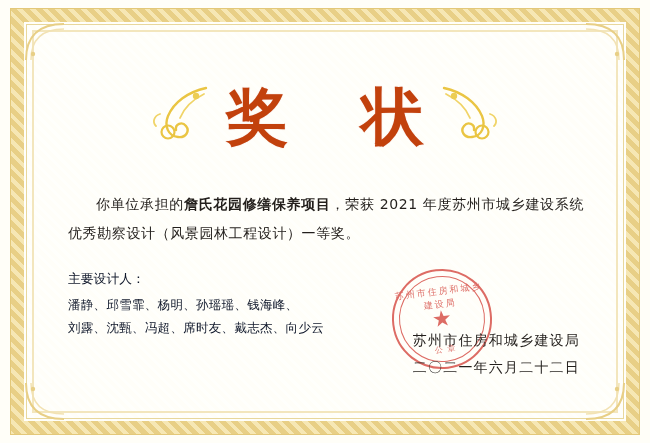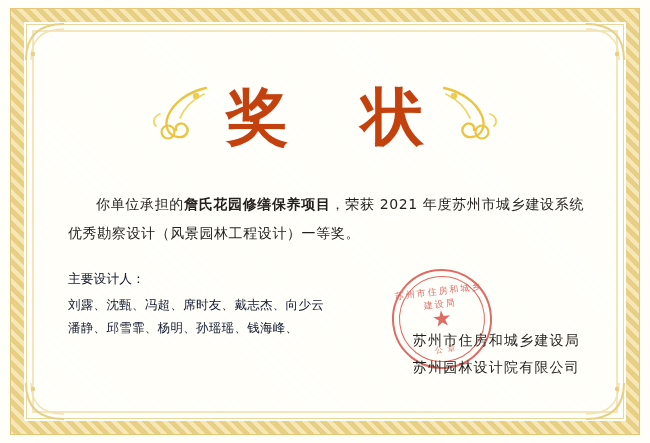--- a/index.html
+++ b/index.html
@@ -278,30 +278,30 @@
     </div>
 
     <div class="body-area">
 
       <div class="para">
         <span class="indent"></span><span>你单位承担的</span><span class="em">詹氏花园修缮保养项目</span><span>，荣获 2021 年度苏州市城乡建设</span><span>系统优秀勘察设计（风景园林工程设计）一等奖。</span>
       </div>
 
       <div class="designers">
         <div class="designers-title">主要设计人：</div>
+        <div class="designer-line">潘静、邱雪霏、杨明、孙瑶瑶、钱海峰、</div>
         <div class="designer-line">刘露、沈甄、冯超、席时友、戴志杰、向少云</div>
-        <div class="designer-line">潘静、邱雪霏、杨明、孙瑶瑶、钱海峰、</div>
       </div>
     </div>
 
     <div class="seal">
       <div class="seal-text-top">苏州市住房和城乡建设局</div>
       <div class="seal-star">★</div>
       <div class="seal-text-bottom">公 章</div>
     </div>
 
     <div class="sign-block">
       <div class="sign-org">苏州市住房和城乡建设局</div>
-      <div class="sign-date">苏州园林设计院有限公司</div>
+      <div class="sign-date">二〇二一年六月二十二日</div>
     </div>
 
   </div>
 </div>
 
 </body></html>

